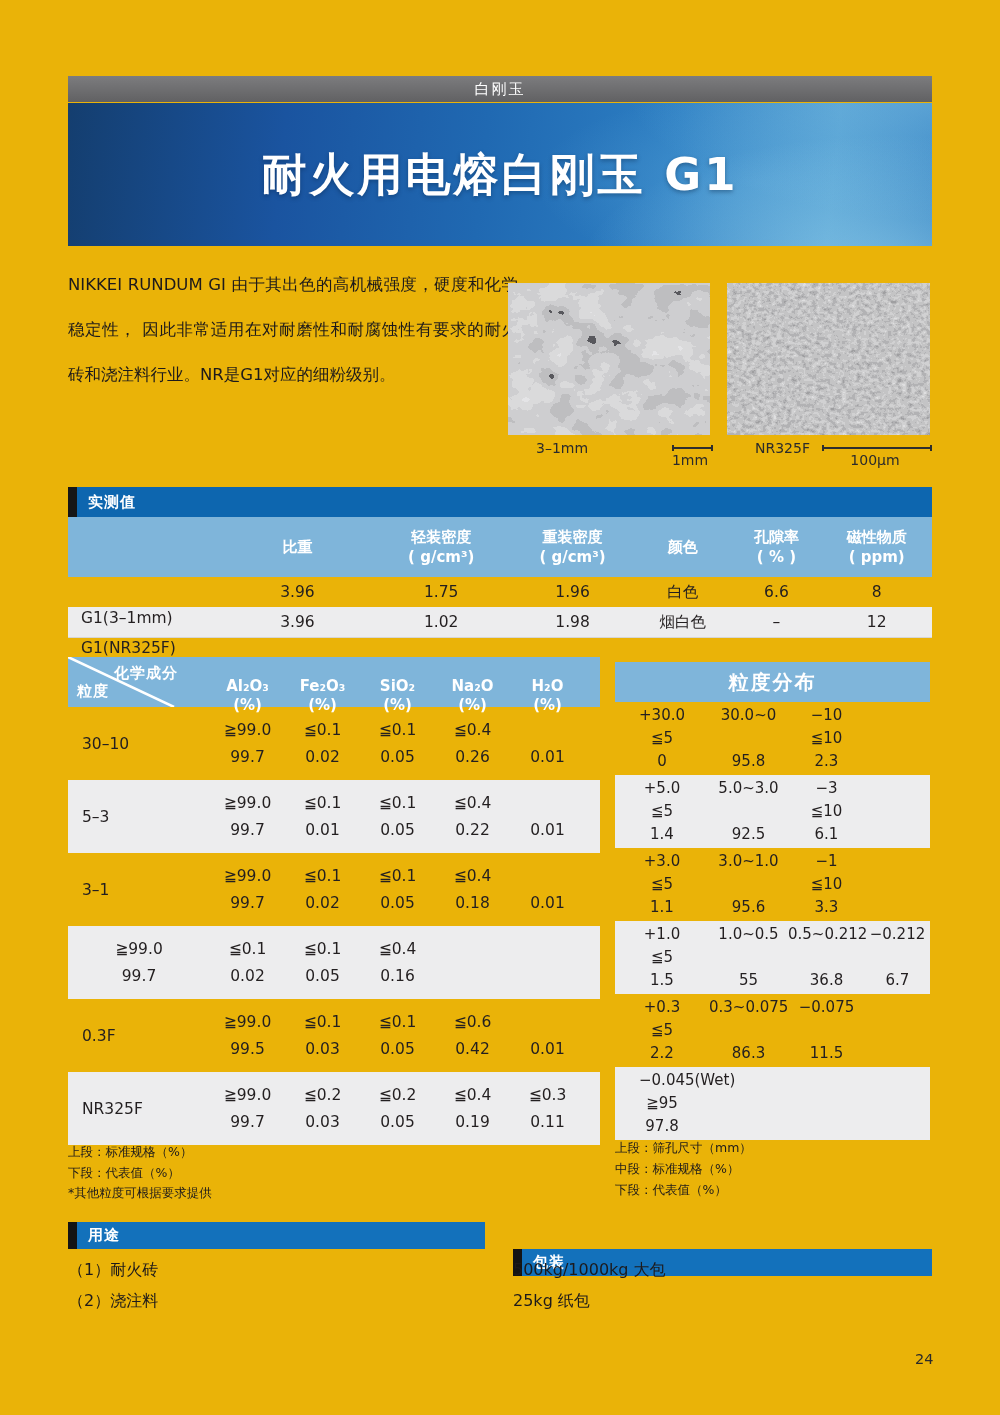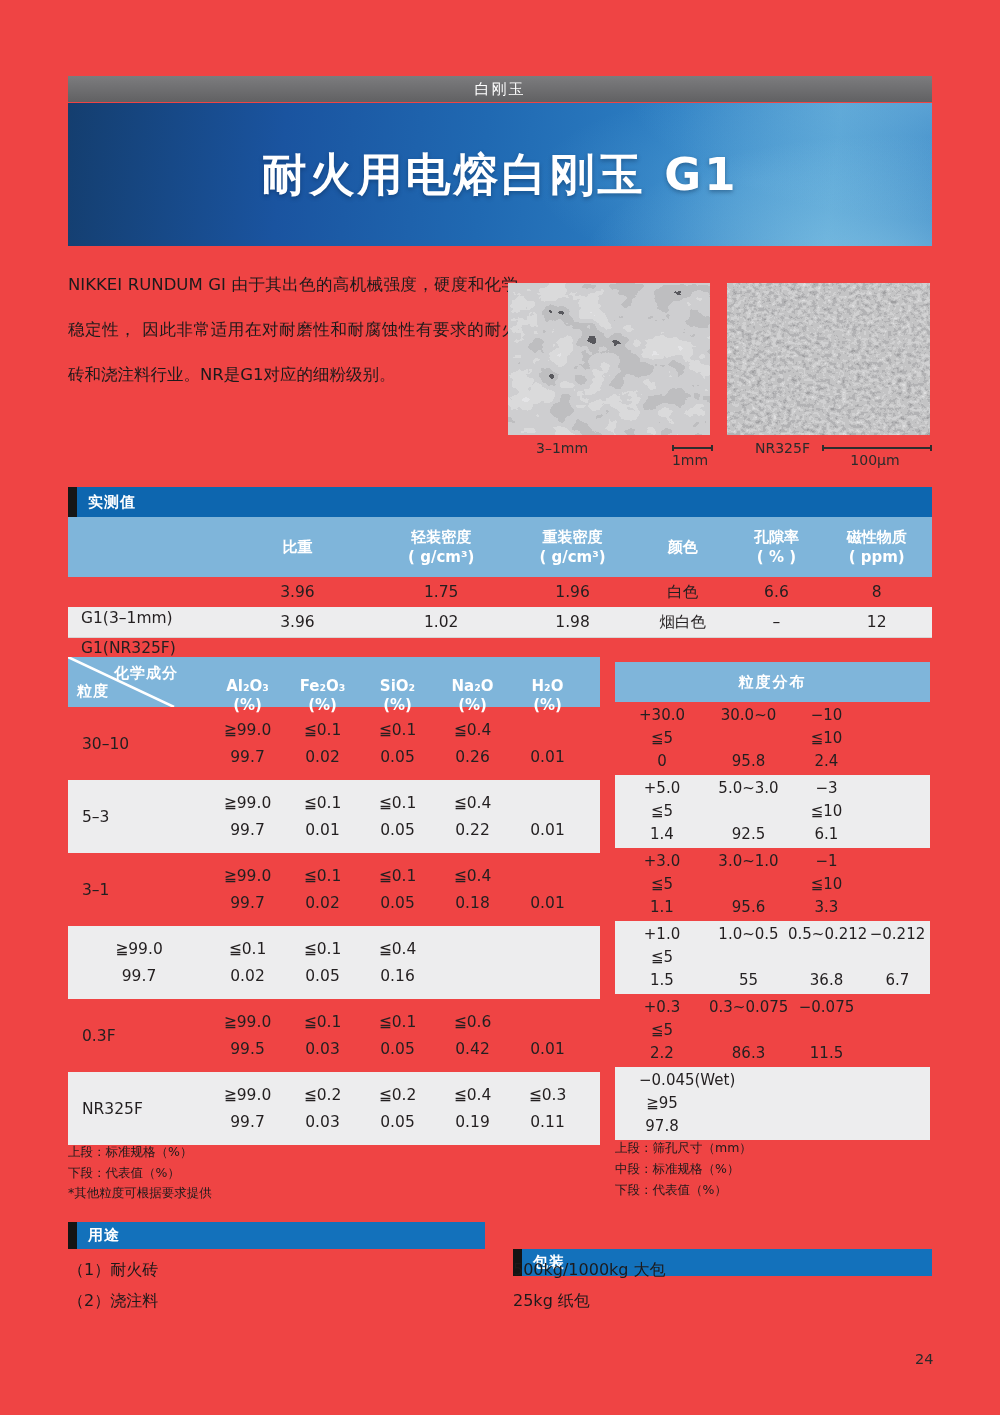--- a/index.html
+++ b/index.html
@@ -1,16 +1,16 @@
 <!DOCTYPE html>
 <html><head>
 <meta charset="utf-8">
 <style>
   html,body{margin:0;padding:0;background:#fff;}
-  #page{position:relative;width:1000px;height:1415px;background:#ef4444;
+  #page{position:relative;width:1000px;height:1415px;background:#eab308;
         font-family:"DejaVu Sans","Liberation Sans",sans-serif;color:#231f20;overflow:hidden;}
   .abs{position:absolute;}
 
   
   .topbar{left:68px;top:76px;width:864px;height:26px;
           background:linear-gradient(#7c7c7e,#616163);
           display:flex;align-items:center;justify-content:center;}
   .topbar span{color:#fff;font-size:15px;letter-spacing:2px;}
 
   
@@ -59,21 +59,21 @@
   .chem-cols{position:absolute;left:142px;top:11px;height:56px;display:grid;grid-template-columns:repeat(5,75px);}
   .chem-hcell{display:flex;flex-direction:column;align-items:center;justify-content:center;line-height:19px;}
   .chem-row{display:grid;grid-template-columns:142px repeat(5,75px);height:73px;}
   .chem-row.alt{background:#ededee;}
   .chem-grade{display:flex;align-items:center;padding-left:14px;font-size:15.5px;}
   .chem-cell{display:flex;flex-direction:column;justify-content:center;text-align:center;font-size:15.5px;}
   .chem-cell div{height:27px;line-height:27px;}
 
   
   .psd{left:615px;top:662px;width:315px;}
-  .psd-head{height:40px;background:#7fb5da;color:#fff;font-weight:bold;font-size:15px;
+  .psd-head{height:40px;background:#7fb5da;color:#fff;font-weight:bold;font-size:20px;
             display:flex;align-items:center;justify-content:center;letter-spacing:2px;}
   .psd-block{height:73px;display:flex;flex-direction:column;justify-content:center;}
   .psd-block.alt{background:#ededee;}
   .psd-line{display:grid;grid-template-columns:94px 79px 77px 65px;height:23px;line-height:23px;
             font-size:15px;text-align:center;}
   .psd-line .ta-left{text-align:left;padding-left:24px;white-space:nowrap;}
 
   .note{font-size:12.5px;line-height:21px;color:#1d1a1b;}
   .footnote{font-size:12.5px;color:#1d1a1b;}
 
@@ -375,21 +375,21 @@
         </div>
       <div class="psd-line">
           <div>≦5</div>
           <div></div>
           <div>≦10</div>
           <div></div>
         </div>
       <div class="psd-line">
           <div>0</div>
           <div>95.8</div>
-          <div>2.4</div>
+          <div>2.3</div>
           <div></div>
         </div>
     </div>
     <div class="psd-block alt">
       <div class="psd-line">
           <div>+5.0</div>
           <div>5.0~3.0</div>
           <div>−3</div>
           <div></div>
         </div>

